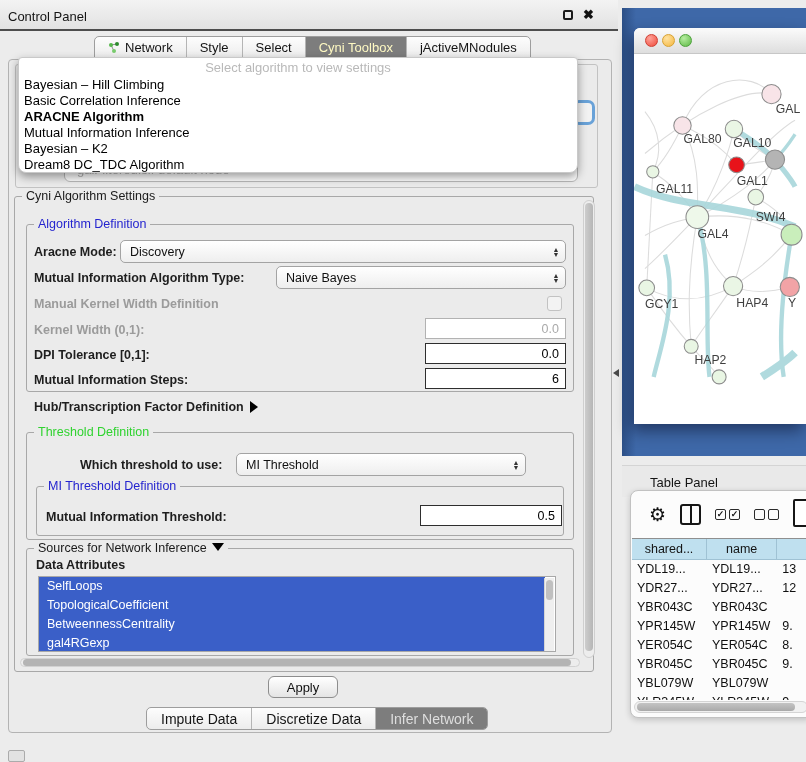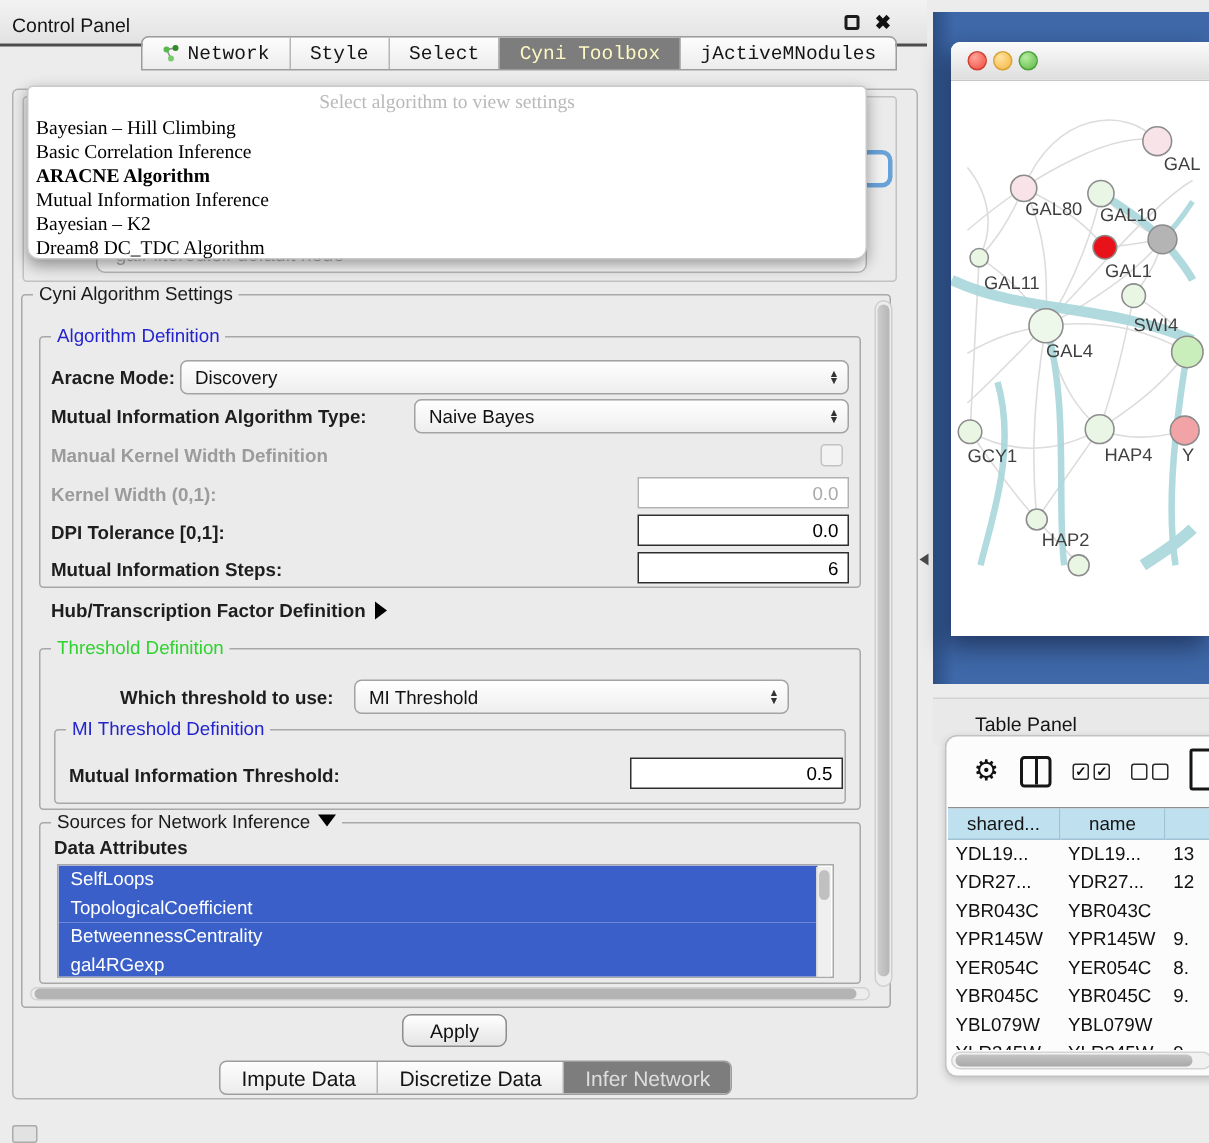--- a/index.html
+++ b/index.html
@@ -8,35 +8,35 @@
   #page { position:relative; width:806px; height:762px; overflow:hidden; background:#ececec; }
 
   
   #titlebar { position:absolute; left:0; top:0; width:618px; height:31px; background:linear-gradient(#f3f3f3,#e2e2e2); border-bottom:2px solid #4d4d4d; }
   #titlebar .title { position:absolute; left:8px; top:9px; font-size:13px; color:#141414; }
   .win-icons { position:absolute; right:24px; top:8px; display:flex; gap:10px; align-items:center; }
   .sq-icon { width:10px; height:10px; border:2px solid #1b1b1b; border-radius:2px; }
   .x-icon { font-size:13px; font-weight:bold; color:#111; line-height:14px; }
 
   
-  #tab-row { position:absolute; left:94px; top:24px; height:23px; display:flex; border:1px solid #9d9d9d; border-radius:5px 5px 0 0; overflow:hidden; background:linear-gradient(#fdfdfd,#ececec);font-family:Liberation Mono, monospace; }
+  #tab-row { position:absolute; left:94px; top:36px; height:23px; display:flex; border:1px solid #9d9d9d; border-radius:5px 5px 0 0; overflow:hidden; background:linear-gradient(#fdfdfd,#ececec); }
   .tab { padding:0 13px; font-size:13px; display:flex; align-items:center; gap:5px; border-right:1px solid #b5b5b5; color:#141414; white-space:nowrap; }
   .tab:last-child { border-right:none; }
   .tab.selected { background:#7d7d7d; color:#fef9c3; }
   .tab .ticon { display:inline-flex; }
 
   #content-panel { position:absolute; left:8px; top:59px; width:604px; height:674px; background:#ebebeb; border:1px solid #b3b3b3; border-radius:4px; }
 
   
   #bg-group { position:absolute; left:15px; top:64px; width:583px; height:124px; border:1px solid #c2c2c2; border-radius:3px; z-index:1; }
   #bg-combo { position:absolute; left:64px; top:156px; width:514px; height:26px; border:1px solid #b9b9b9; border-radius:6px; background:#fdfdfd; z-index:2; font-size:13px; color:#b2b2b2; padding:5px 0 0 12px; white-space:nowrap; overflow:hidden; }
   #bg-focus { position:absolute; left:572px; top:100px; width:23px; height:25px; border:3px solid #69a2d8; border-radius:7px; background:#f2f2f2; z-index:2; }
 
   
-  #algo-popup { position:absolute; left:18px; top:57px; width:560px; height:116px; background:#ffffff; border:1px solid #c9c9c9; border-radius:4px 4px 8px 8px; box-shadow:0 4px 10px rgba(0,0,0,0.38); z-index:40; padding-top:2px;font-family:Liberation Serif, serif; }
+  #algo-popup { position:absolute; left:18px; top:57px; width:560px; height:116px; background:#ffffff; border:1px solid #c9c9c9; border-radius:4px 4px 8px 8px; box-shadow:0 4px 10px rgba(0,0,0,0.38); z-index:40; padding-top:2px; }
   #popup-placeholder { text-align:center; color:#b9b9b9; font-size:13px; height:17px; }
   .popup-item { font-size:13px; height:16px; line-height:16px; padding-left:5px; color:#000; white-space:nowrap; }
   .popup-item.bold { font-weight:bold; }
 
   
   .fieldset { position:absolute; border:1px solid #a8a8a8; border-radius:3px; }
   .legend { position:absolute; top:-8px; left:7px; background:#ebebeb; padding:0 4px; font-size:12.5px; white-space:nowrap; }
   .legend.blue { color:#2424cf; }
   .legend.green { color:#2fd32f; }
 

